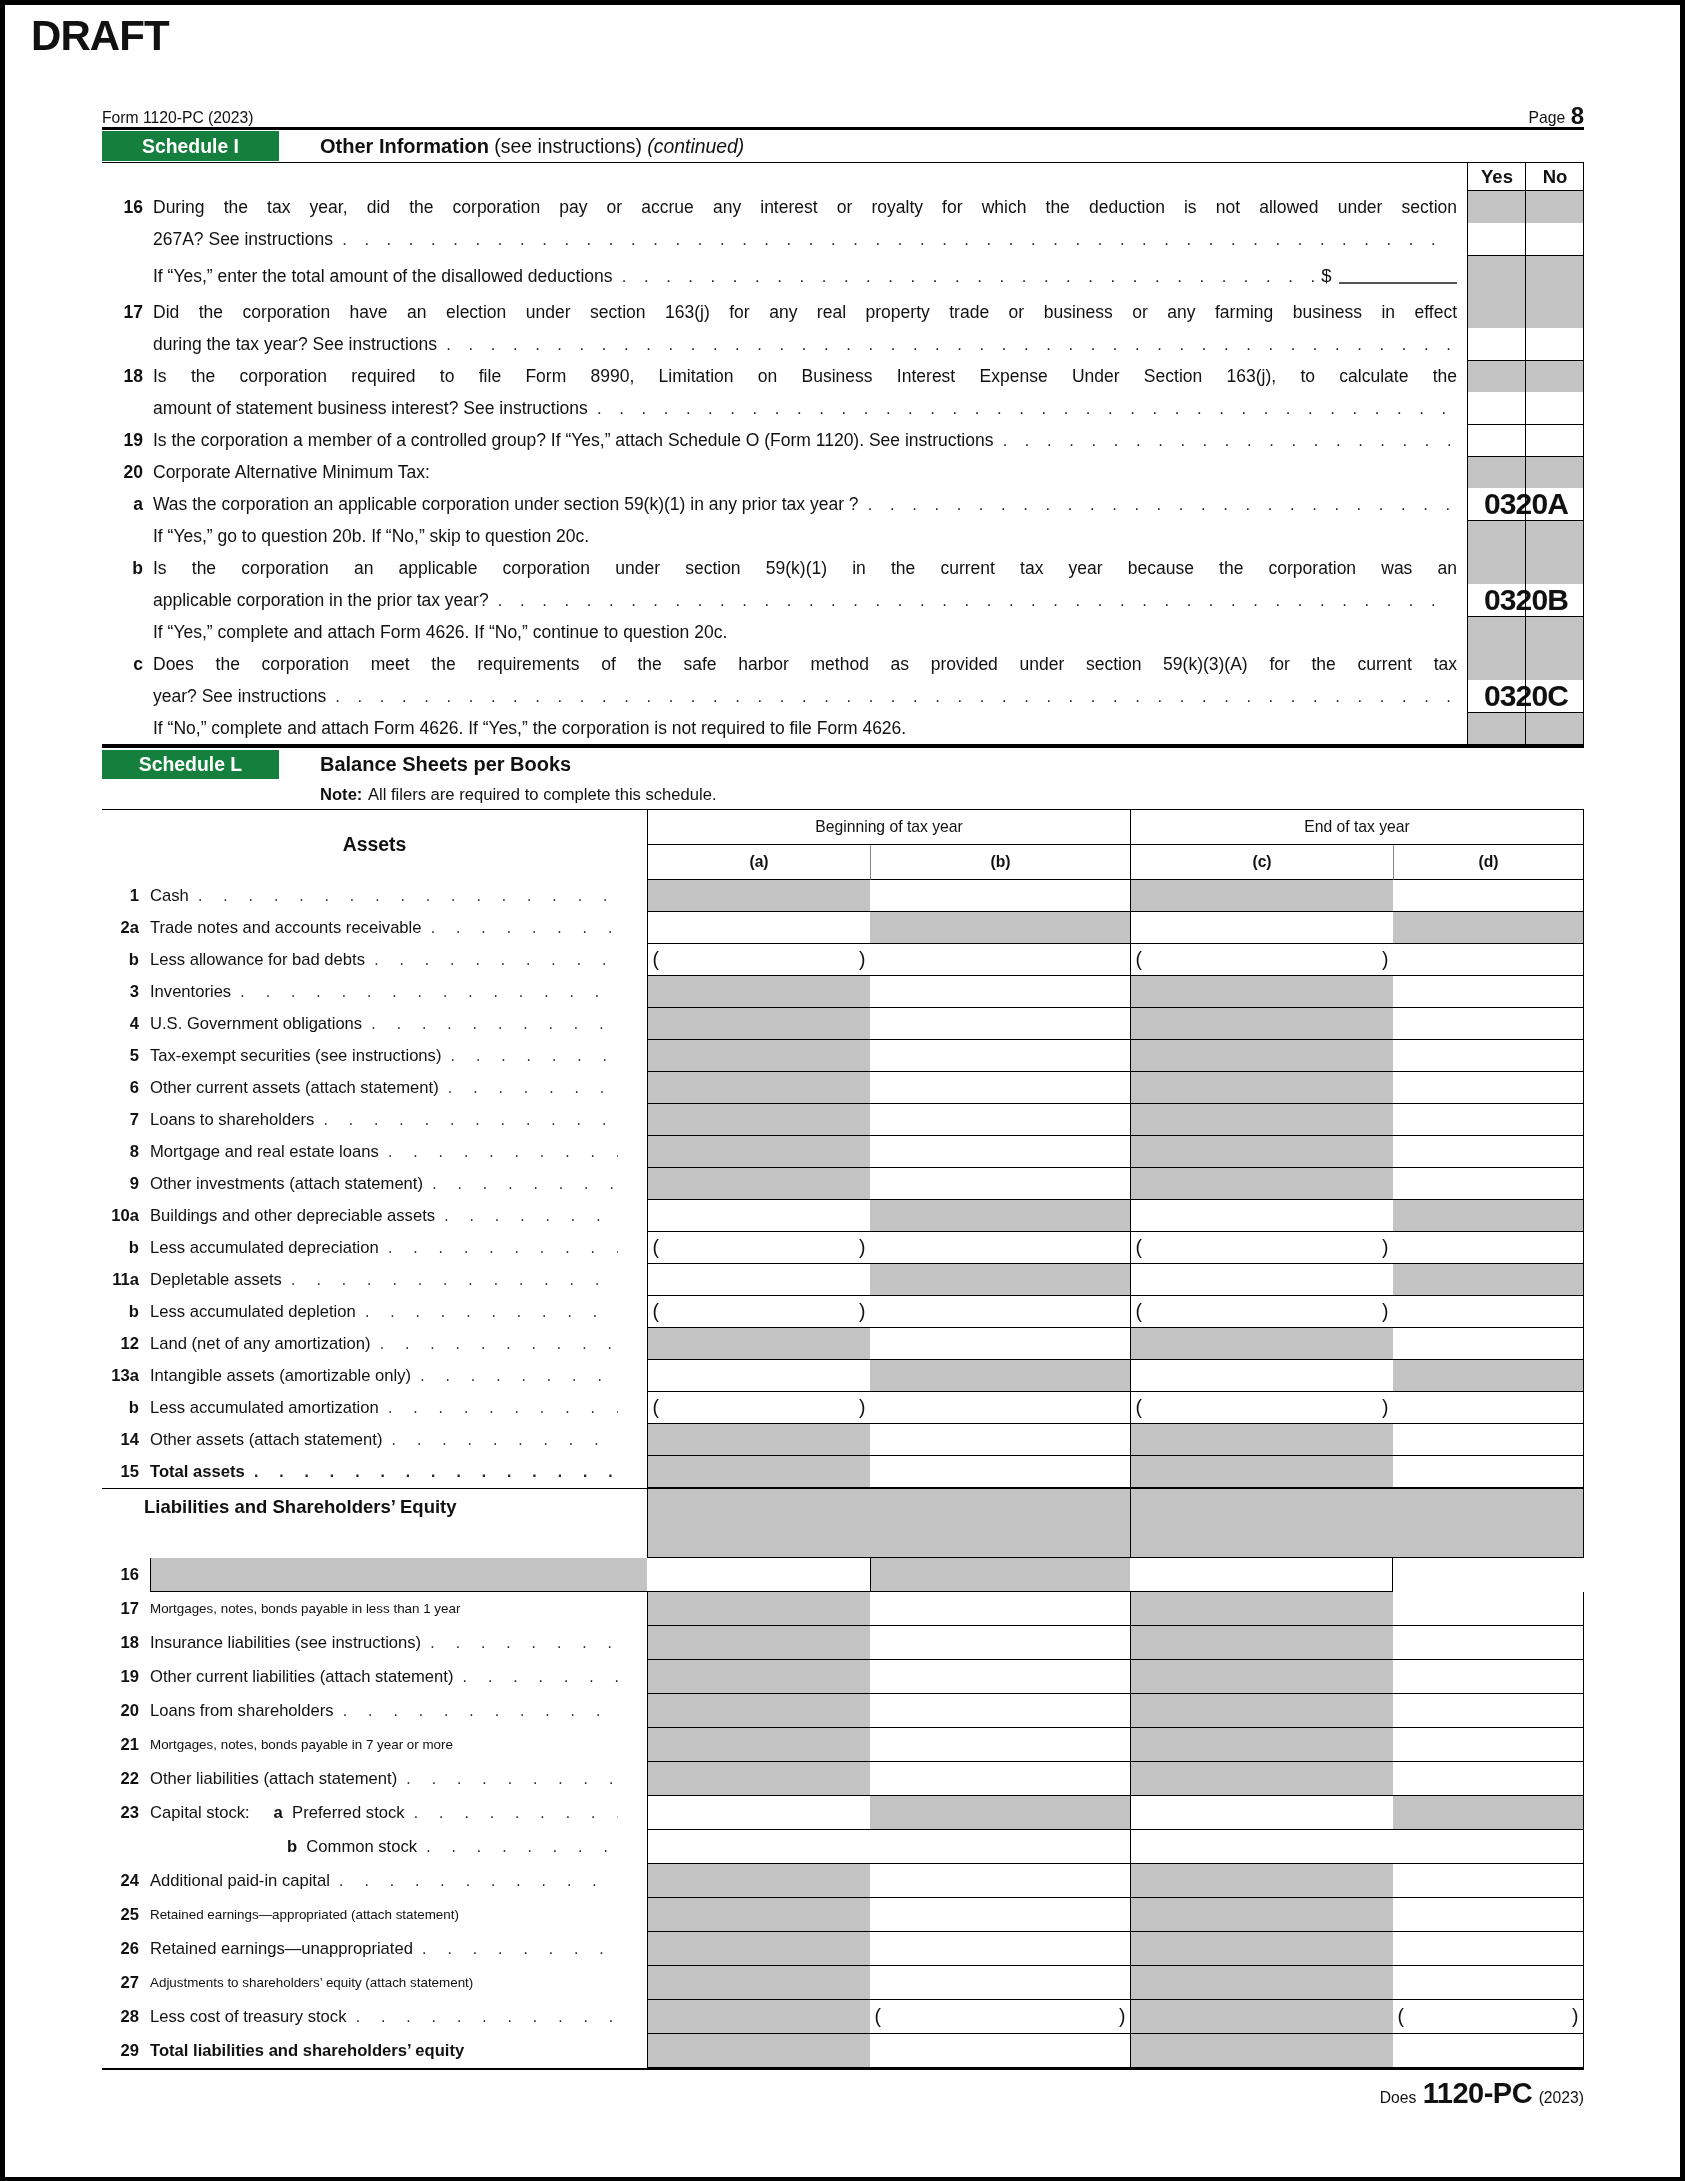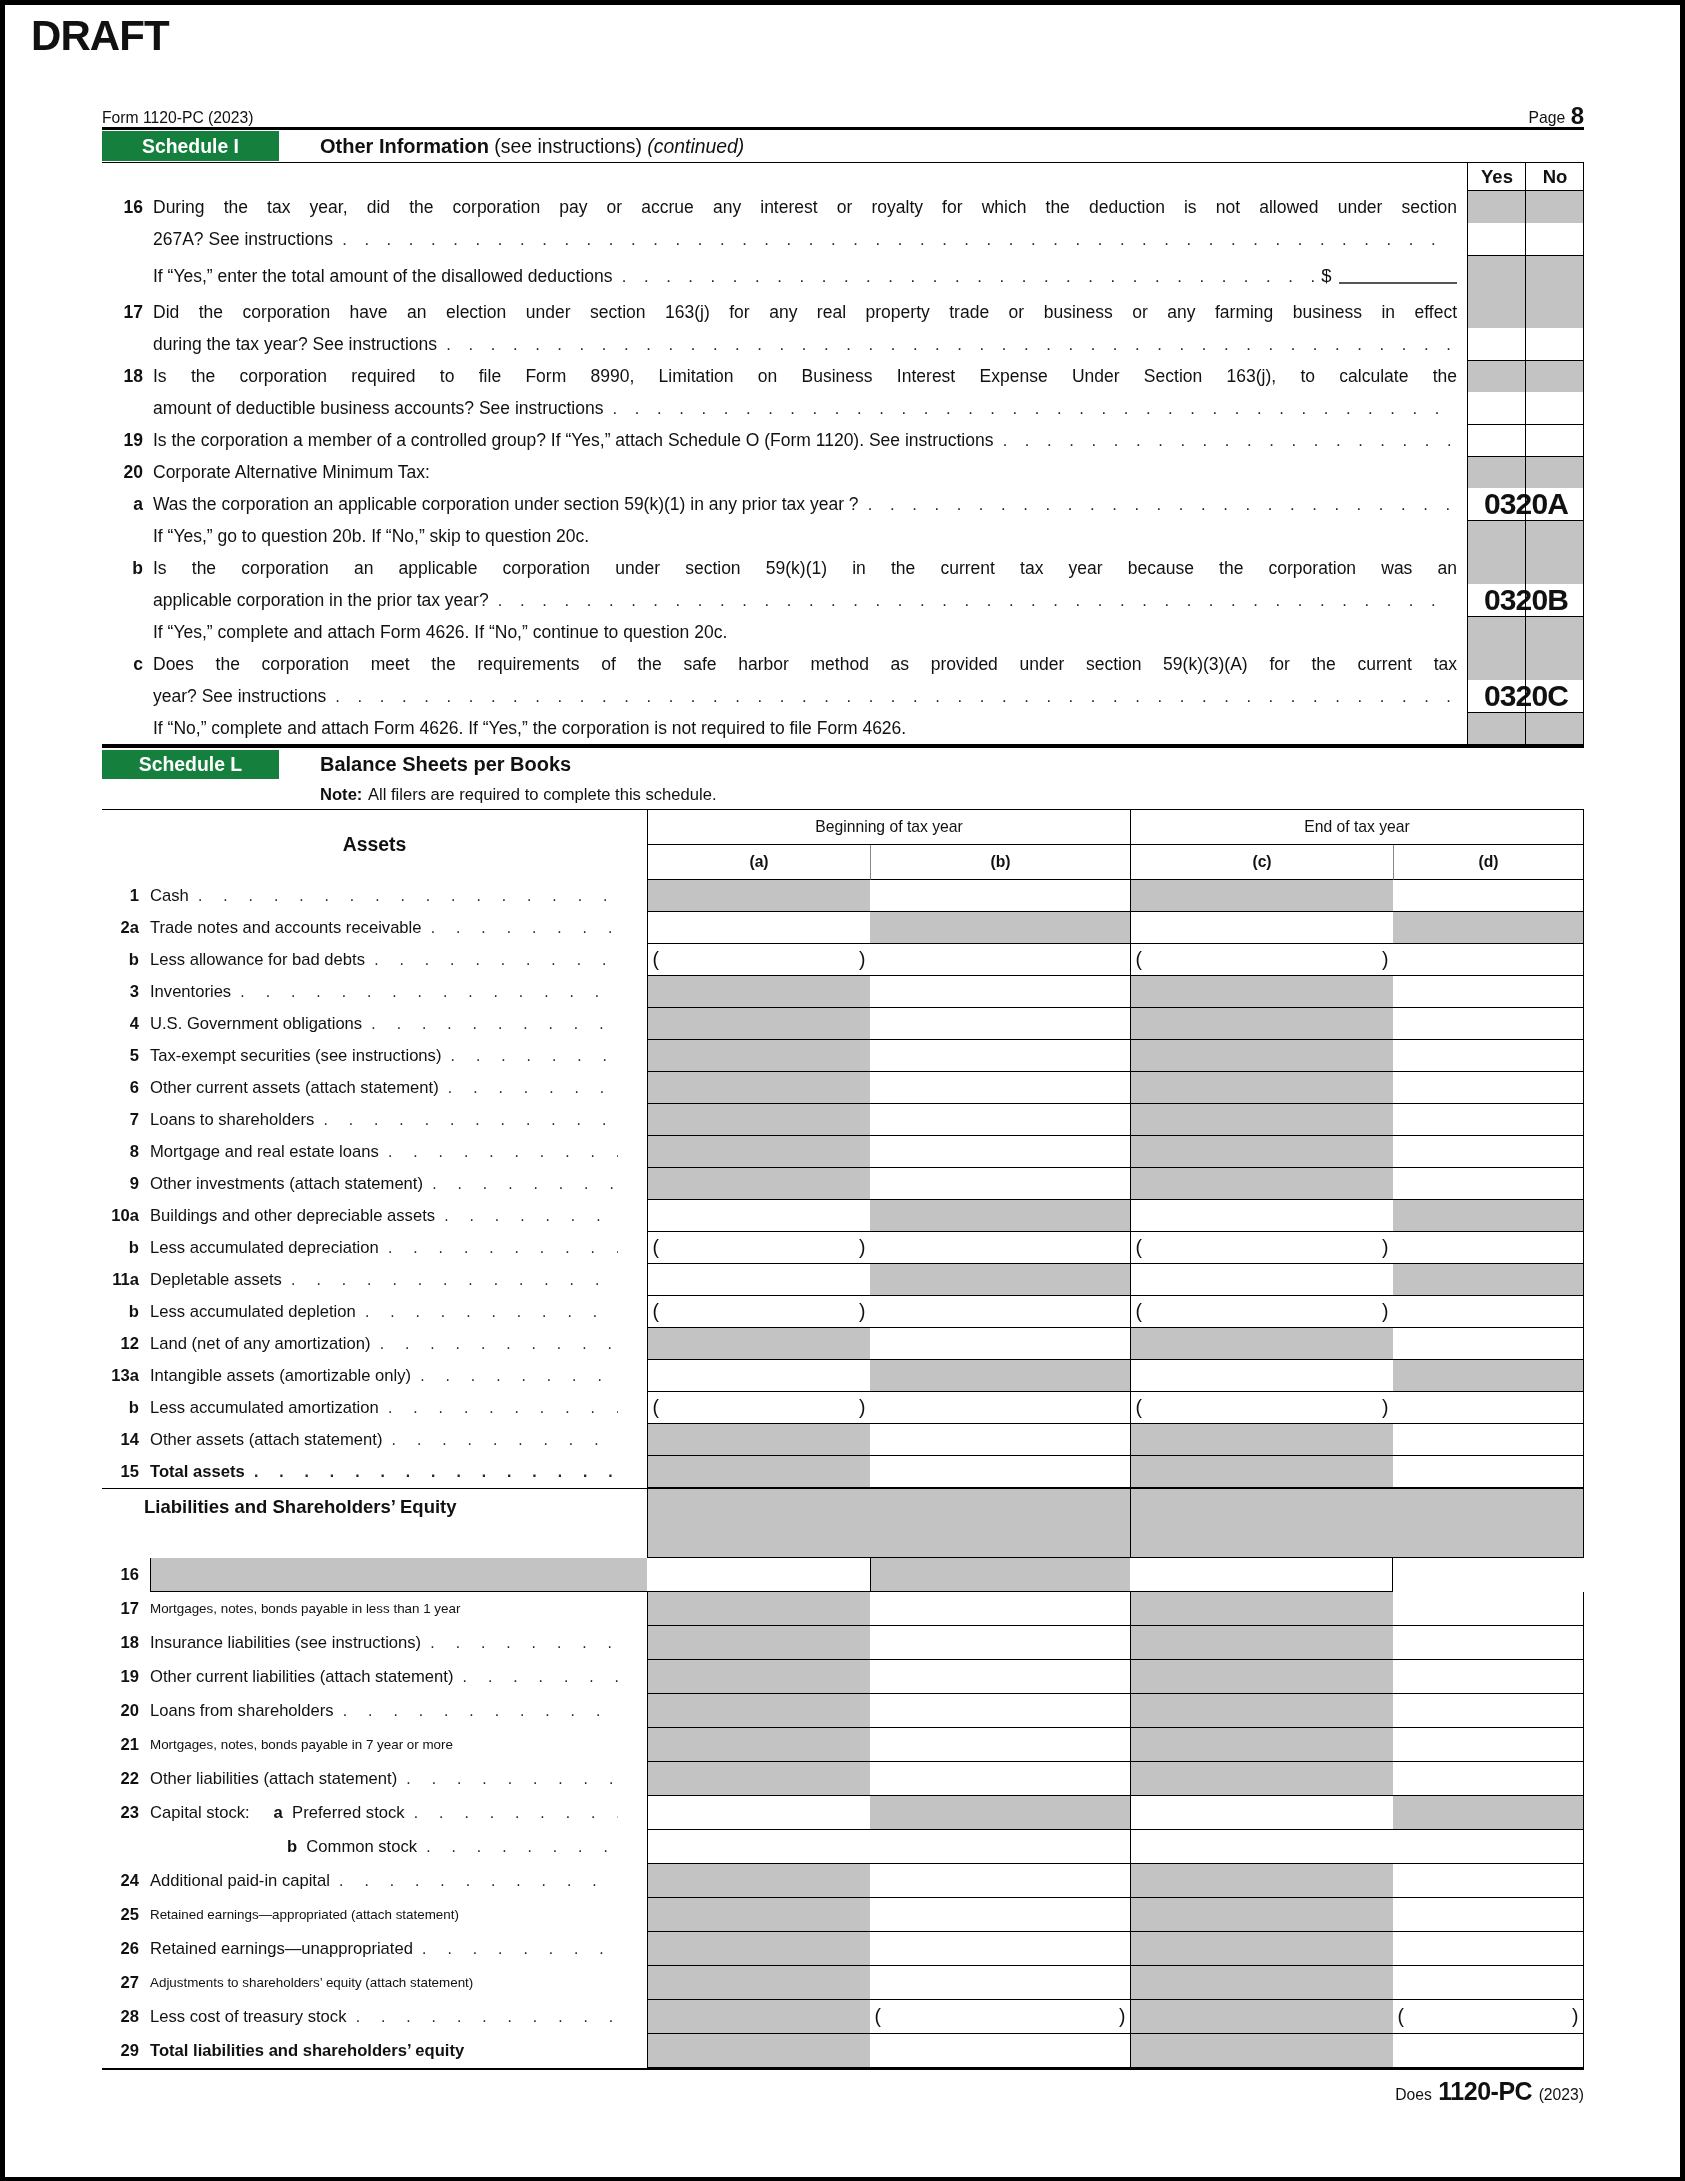--- a/index.html
+++ b/index.html
@@ -75,21 +75,21 @@
   .c-a, .c-c { border-left:0.9px solid #000; }
   .c-d { border-right:0.9px solid #000; }
 
   .liab-head { display:grid; grid-template-columns:545px 223px 260px 263px 191px; height:70px; border-top:1.8px solid #000; }
   .lh-label { padding:7.4px 0 0 42px; font-weight:bold; font-size:18.5px; }
   .liab-head .cell { border-bottom:1.4px solid #000; }
 
   
   .footer { margin-top:7.4px; display:flex; justify-content:flex-end; align-items:baseline; gap:6.5px; }
   .f-form, .f-year { font-size:15.7px; }
-  .f-num { font-size:25px; font-weight:bold; letter-spacing:-0.5px; }
+  .f-num { font-size:29px; font-weight:bold; letter-spacing:-0.5px; }
 </style>
 </head>
 <body>
 
 <div class="page">
   <div class="draft">DRAFT</div>
   <div class="content">
 
     <div class="topline">
       <span>Form 1120-PC (2023)</span>
@@ -162,21 +162,21 @@
         <div class="qa-row bt">
           <div class="qnum">18</div>
           <div class="qtext justify">
             <span class="qt">Is the corporation required to file Form 8990, Limitation on Business Interest Expense Under Section 163(j), to calculate the</span>
           </div>
           <div class="sb shade"></div>
         </div>
         <div class="qa-row">
           <div class="qnum"></div>
           <div class="qtext">
-            <span class="qt">amount of deductible business accounts? See instructions</span>
+            <span class="qt">amount of statement business interest? See instructions</span>
             <span class="leader"></span>
           </div>
           <div class="sb"></div>
         </div>
         <div class="qa-row bt">
           <div class="qnum">19</div>
           <div class="qtext">
             <span class="qt">Is the corporation a member of a controlled group? If “Yes,” attach Schedule O (Form 1120). See instructions</span>
             <span class="leader"></span>
           </div>

